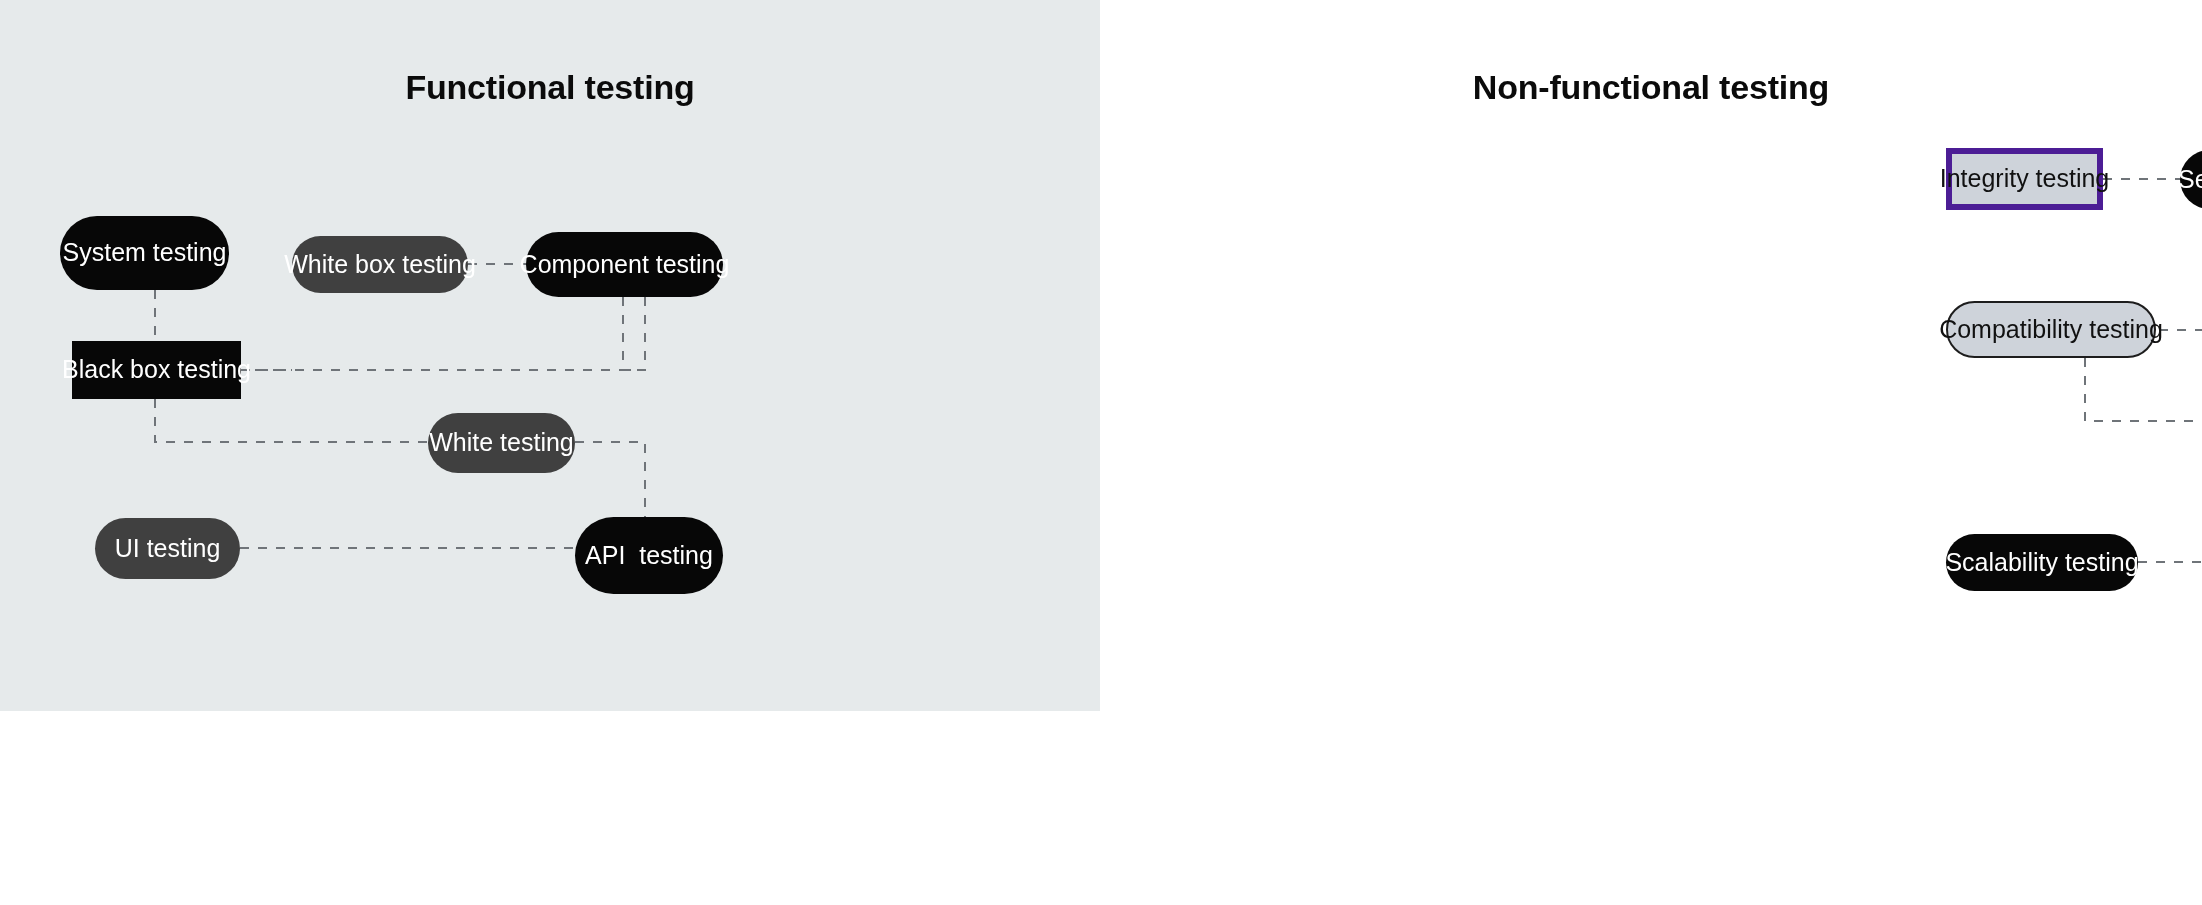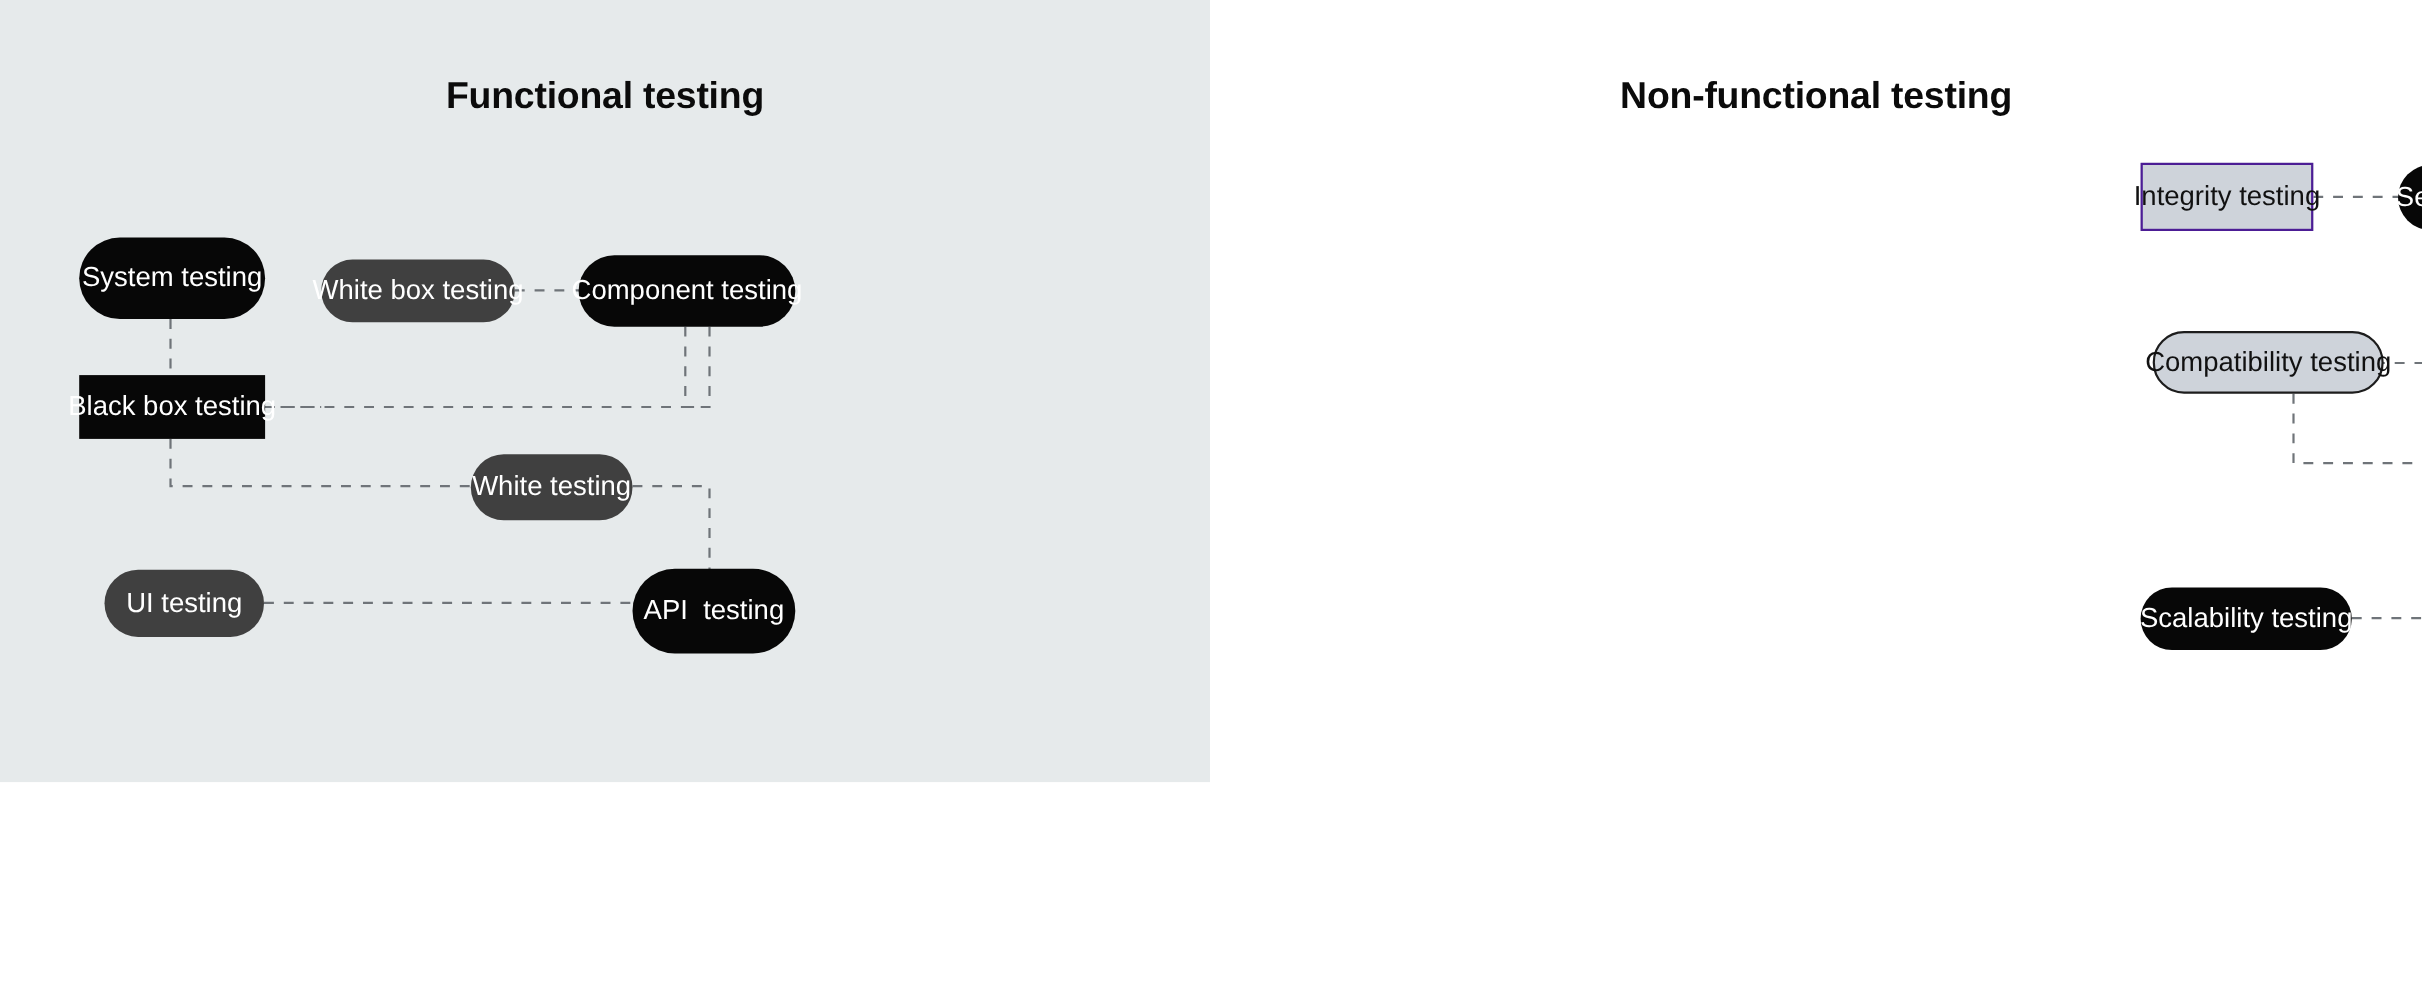--- a/index.html
+++ b/index.html
@@ -80,21 +80,21 @@
   }
   .n-gray {
     background: #ced3da;
     color: #111111;
     border: 2px solid #1d1d1d;
     border-radius: 999px;
   }
   .n-gray-sq {
     background: #ced3da;
     color: #111111;
-    border: 2px solid #4c1d95;
+    border: 6px solid #4c1d95;
     border-radius: 0;
   }
 </style>
 </head>
 <body>
 
 <div id="canvas">
 
   <div class="panel" id="panel-functional">
     <div class="panel-title">Functional testing</div>
@@ -115,26 +115,26 @@
       <path d="M 2103 179 L 2180 179" fill="none" stroke="#6f7479" stroke-width="2" stroke-dasharray="9 9"></path>
       <path d="M 2347 179 L 2524 179 L 2524 330 L 2156 330" fill="none" stroke="#6f7479" stroke-width="2" stroke-dasharray="9 9"></path>
       <path d="M 2518 236 L 2518 179" fill="none" stroke="#6f7479" stroke-width="2" stroke-dasharray="9 9"></path>
       <path d="M 2518 293 L 2518 330" fill="none" stroke="#6f7479" stroke-width="2" stroke-dasharray="9 9"></path>
       <path d="M 2085 358 L 2085 421 L 2313 421" fill="none" stroke="#6f7479" stroke-width="2" stroke-dasharray="9 9"></path>
       <path d="M 2516 428 L 2577 428 L 2577 562 L 2626 562" fill="none" stroke="#6f7479" stroke-width="2" stroke-dasharray="9 9"></path>
       <path d="M 2138 562 L 2434 562" fill="none" stroke="#6f7479" stroke-width="2" stroke-dasharray="9 9"></path>
     </svg>
 
   <div id="nodes-layer">
-      <div class="node n-black" style="left: 72px; top: 216px; width: 169px; height: 74px; justify-content: center;"><span>System testing</span></div>
+      <div class="node n-black" style="left: 60px; top: 216px; width: 169px; height: 74px; justify-content: center;"><span>System testing</span></div>
       <div class="node n-coral" style="left: 292px; top: 236px; width: 176px; height: 57px;"><span>White box testing</span></div>
       <div class="node n-black" style="left: 526px; top: 232px; width: 197px; height: 65px;"><span>Component testing</span></div>
       <div class="node n-black-sq" style="left: 72px; top: 341px; width: 169px; height: 58px;"><span>Black box testing</span></div>
       <div class="node n-coral" style="left: 428px; top: 413px; width: 147px; height: 60px;"><span>White testing</span></div>
       <div class="node n-coral" style="left: 95px; top: 518px; width: 145px; height: 61px;"><span>UI testing</span></div>
       <div class="node n-black" style="left: 575px; top: 517px; width: 148px; height: 77px;"><span>API  testing</span></div>
       <div class="node n-gray-sq" style="left: 1946px; top: 148px; width: 157px; height: 62px;"><span>Integrity testing</span></div>
       <div class="node n-black" style="left: 2180px; top: 150px; width: 167px; height: 59px;"><span>Security testing</span></div>
-      <div class="node n-gray" style="left: 1946px; top: 301px; width: 210px; height: 57px; margin-left: 11px;"><span>Compatibility testing</span></div>
+      <div class="node n-gray" style="left: 1946px; top: 301px; width: 210px; height: 57px;"><span>Compatibility testing</span></div>
       <div class="node n-black" style="left: 1946px; top: 534px; width: 192px; height: 57px;"><span>Scalability testing</span></div>
     </div>
 
 </div>
 
 </body></html>

